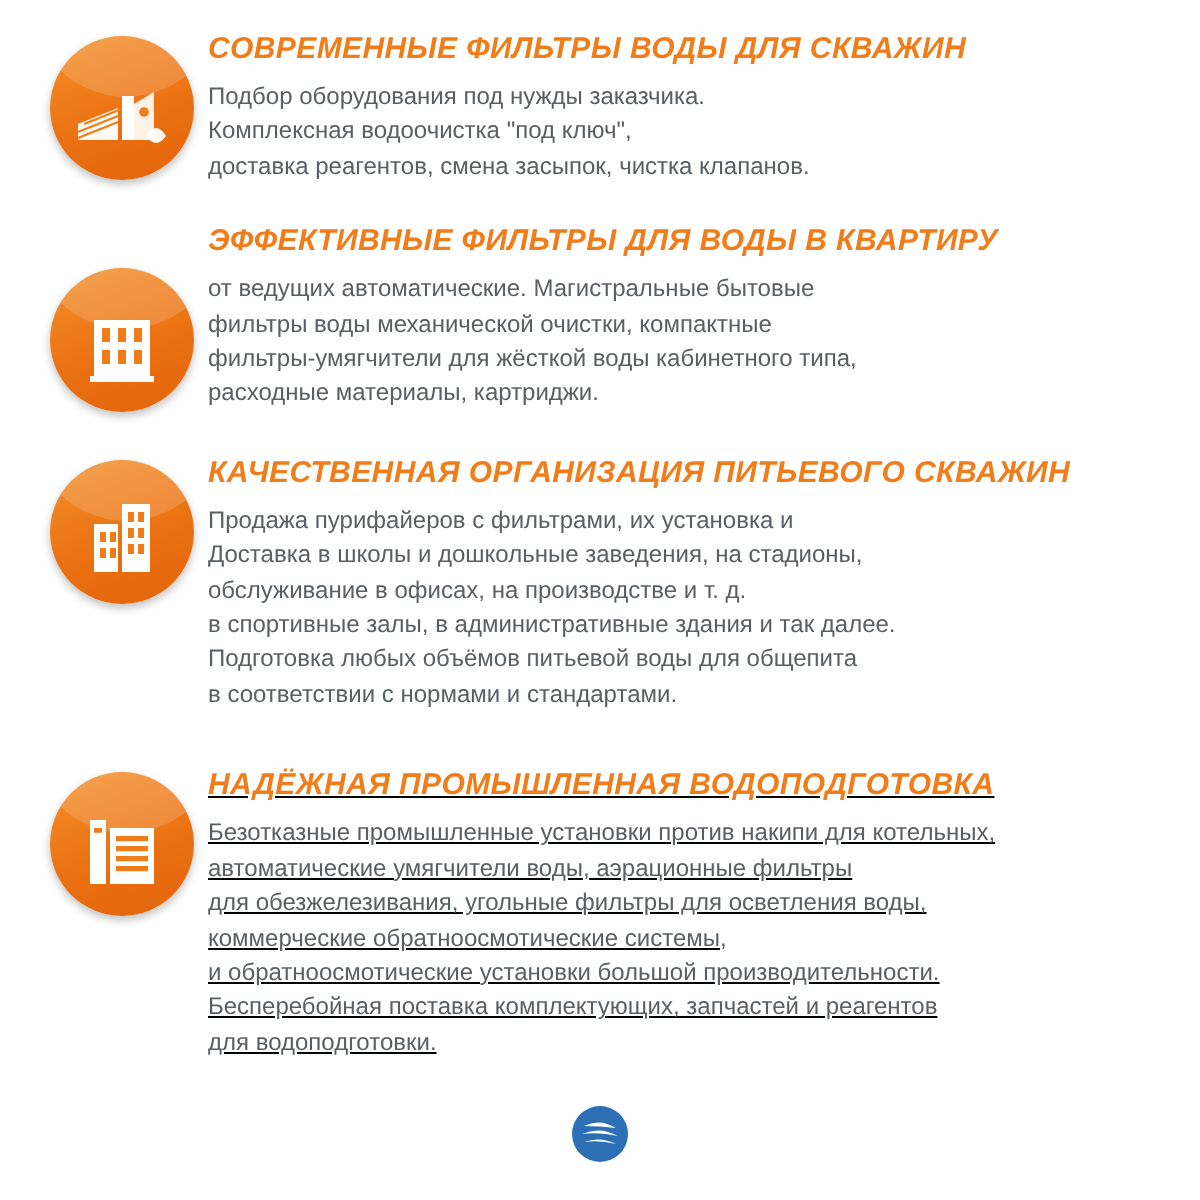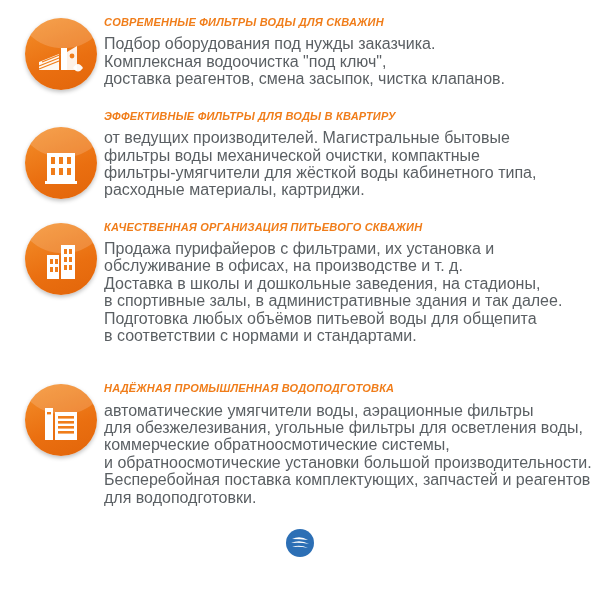--- a/index.html
+++ b/index.html
@@ -55,39 +55,39 @@
     position: absolute;
     left: 0;
     top: 0;
   }
   .text-col {
     flex: 1 1 auto;
     padding-top: 6px;
   }
   h2 {
     margin: 0 0 6px 0;
-    font-size: 11px;
+    font-size: 15px;
     font-weight: bold;
     font-style: italic;
     letter-spacing: 0.2px;
     color: #f07d1a;
     line-height: 1.2;
   }
   .body-text {
-    font-size: 16px;
+    font-size: 12px;
     line-height: 17.4px;
     color: #5a5f63;
   }
   .body-text div {
     white-space: nowrap;
   }
   .sec-1 { margin-top: 10px; }
   .sec-2 { margin-top: 14px; align-items: flex-end; }
   .sec-3 { margin-top: 16px; }
-  .sec-4 { margin-top: 32px; }
+  .sec-4 { margin-top: 22px; text-decoration: underline; }
 
   .footer {
     margin-top: 22px;
     display: flex;
     align-items: center;
     justify-content: center;
     gap: 8px;
   }
   .footer-logo {
     width: 30px;
@@ -144,21 +144,21 @@
               <rect x="42" y="41" width="4" height="7"></rect>
             </g>
             <rect x="20" y="54" width="32" height="3"></rect>
           </g>
         </svg>
       </div>
     </div>
     <div class="text-col">
       <h2>ЭФФЕКТИВНЫЕ ФИЛЬТРЫ ДЛЯ ВОДЫ В КВАРТИРУ</h2>
       <div class="body-text">
-        <div>от ведущих производителей. Магистральные бытовые</div>
+        <div>от ведущих автоматические. Магистральные бытовые</div>
         <div>фильтры воды механической очистки, компактные</div>
         <div>фильтры-умягчители для жёсткой воды кабинетного типа,</div>
         <div>расходные материалы, картриджи.</div>
       </div>
     </div>
   </div>
 
   <div class="section sec-3">
     <div class="icon-col">
       <div class="icon-badge">
@@ -180,22 +180,22 @@
               <rect x="44" y="42" width="3" height="5"></rect>
             </g>
           </g>
         </svg>
       </div>
     </div>
     <div class="text-col">
       <h2>КАЧЕСТВЕННАЯ ОРГАНИЗАЦИЯ ПИТЬЕВОГО СКВАЖИН</h2>
       <div class="body-text">
         <div>Продажа пурифайеров с фильтрами, их установка и</div>
+        <div>Доставка в школы и дошкольные заведения, на стадионы,</div>
         <div>обслуживание в офисах, на производстве и т. д.</div>
-        <div>Доставка в школы и дошкольные заведения, на стадионы,</div>
         <div>в спортивные залы, в административные здания и так далее.</div>
         <div>Подготовка любых объёмов питьевой воды для общепита</div>
         <div>в соответствии с нормами и стандартами.</div>
       </div>
     </div>
   </div>
 
   <div class="section sec-4">
     <div class="icon-col">
       <div class="icon-badge">
@@ -211,20 +211,21 @@
               <rect x="33" y="47" width="16" height="2.6"></rect>
               <rect x="22" y="28" width="4" height="2.4"></rect>
             </g>
           </g>
         </svg>
       </div>
     </div>
     <div class="text-col">
       <h2>НАДЁЖНАЯ ПРОМЫШЛЕННАЯ ВОДОПОДГОТОВКА</h2>
       <div class="body-text">
+        <div>Безотказные промышленные установки против накипи для котельных,</div>
         <div>автоматические умягчители воды, аэрационные фильтры</div>
         <div>для обезжелезивания, угольные фильтры для осветления воды,</div>
         <div>коммерческие обратноосмотические системы,</div>
         <div>и обратноосмотические установки большой производительности.</div>
         <div>Бесперебойная поставка комплектующих, запчастей и реагентов</div>
         <div>для водоподготовки.</div>
       </div>
     </div>
   </div>
 

